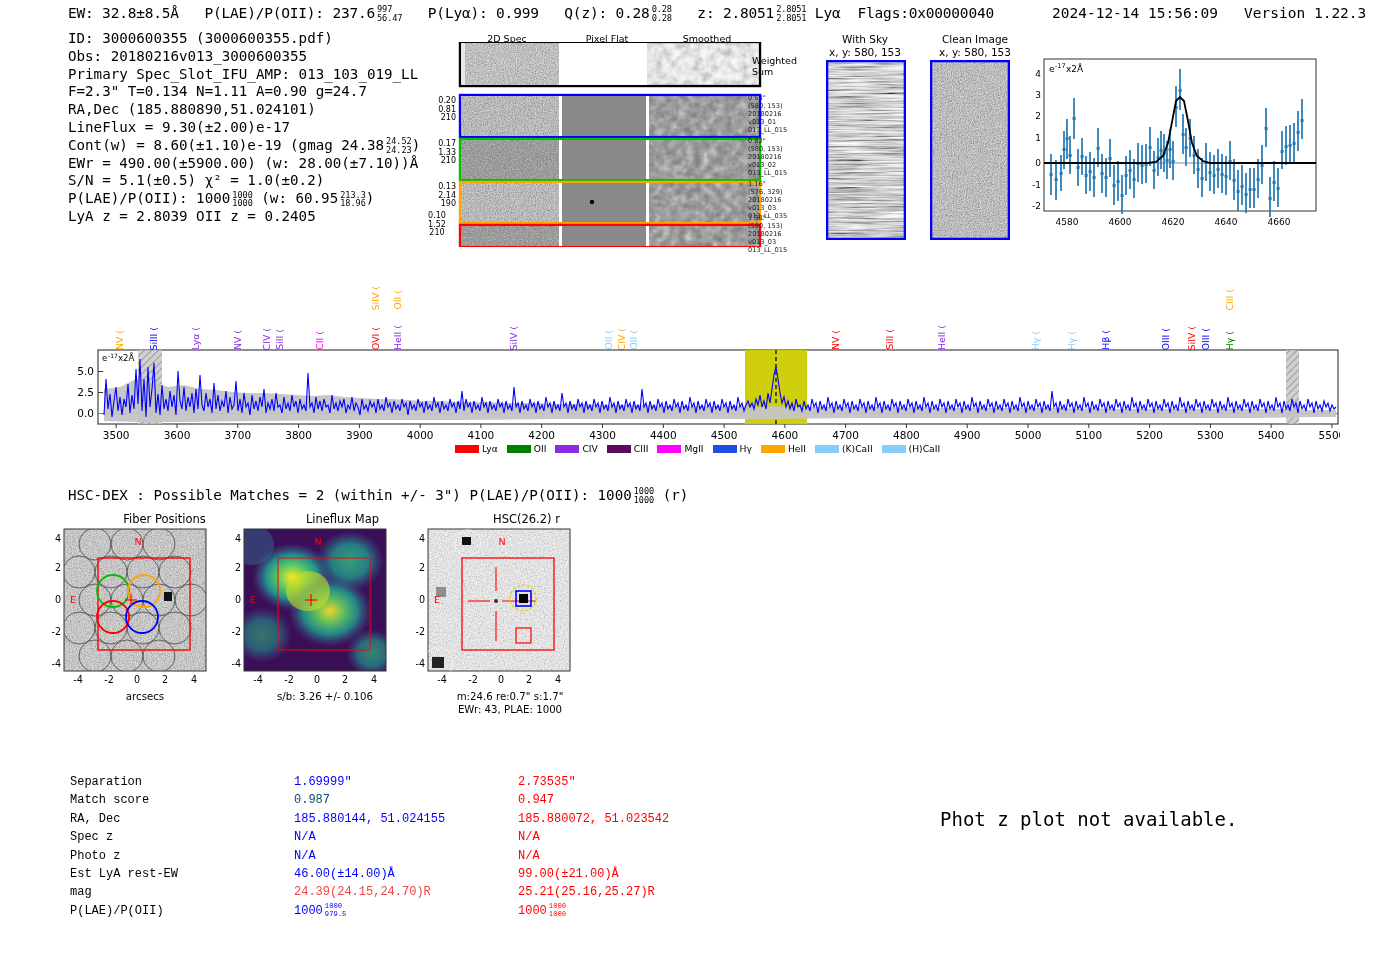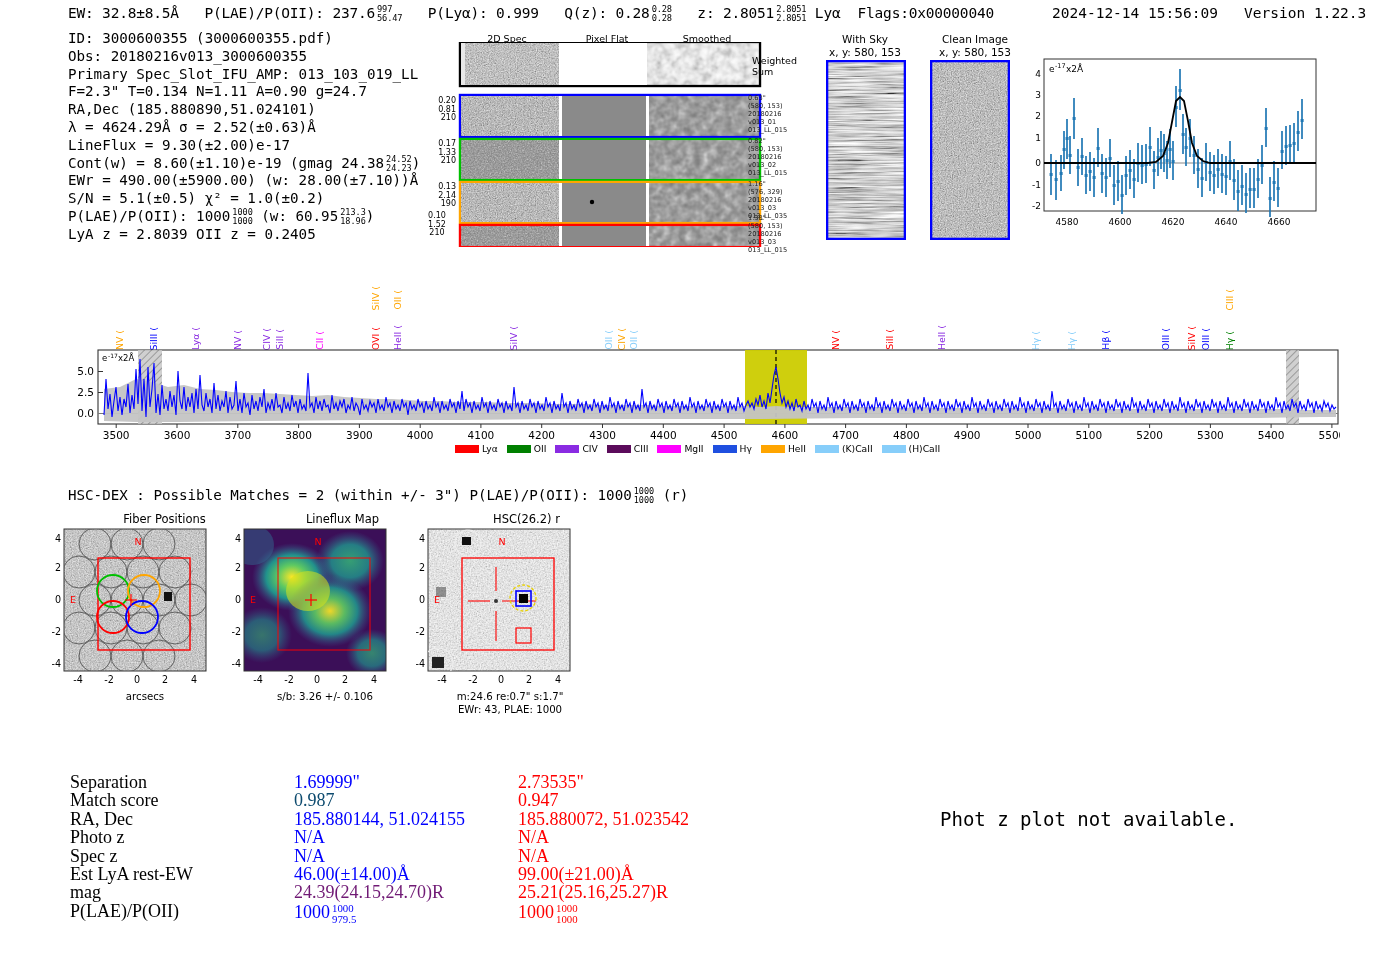--- a/index.html
+++ b/index.html
@@ -40,21 +40,21 @@
   #legend .sw{width:24px;height:8px;display:inline-block;margin-right:3px;vertical-align:-1px;}
   #legend .item{white-space:nowrap;}
 
   
   #hsc-head{top:487px;left:68px;font-size:14.2px;white-space:nowrap;}
   .pnl-title{position:absolute;font-family:"DejaVu Sans",sans-serif;font-size:11.5px;text-align:center;}
   .cap{position:absolute;font-family:"DejaVu Sans",sans-serif;font-size:10.2px;text-align:center;line-height:13px;}
 
   
   #match-table{top:772px;left:68px;font-size:13.6px;line-height:16.4px;}
-  #match-table td{font-family:Liberation Serif, serif;font-size:18px;
+  #match-table td{font-family:Liberation Mono, monospace;font-size:12px;
                   line-height:16.4px;padding:0;vertical-align:top;white-space:nowrap;}
   #photz-msg{top:808px;left:940px;font-size:19px;white-space:nowrap;}
 
   svg{display:block;}
 </style>
 </head>
 <body>
 
 <div class="abs mono" id="hdr-line">
   <span>EW: 32.8±8.5Å</span>&nbsp;&nbsp;
@@ -72,21 +72,20 @@
   <span>2024-12-14 15:56:09</span>&nbsp;&nbsp;
   <span>Version 1.22.3</span>
 </div>
 
 <div class="abs mono" id="info-block">
   <div>ID: 3000600355 (3000600355.pdf)</div>
   <div>Obs: 20180216v013_3000600355</div>
   <div>Primary Spec_Slot_IFU_AMP: 013_103_019_LL</div>
   <div>F=2.3"  T=0.134  N=1.11  A=0.90  g=24.7</div>
   <div>RA,Dec (185.880890,51.024101)</div>
-  <div>λ = 4624.29Å  σ = 2.52(±0.63)Å</div>
   <div>LineFlux = 9.30(±2.00)e-17</div>
   <div><span>Cont(w) = 8.60(±1.10)e-19  (gmag 24.38</span><span class="frac"><span>24.52</span><br><span>24.23</span></span>)</div>
   <div>EWr = 490.00(±5900.00)  (w: 28.00(±7.10))Å</div>
   <div>S/N = 5.1(±0.5)   χ² = 1.0(±0.2)</div>
   <div><span>P(LAE)/P(OII): 1000</span><span class="frac"><span>1000</span><br><span>1000</span></span>&nbsp;<span>(w: 60.95</span><span class="frac"><span>213.3</span><br><span>18.96</span></span><span>)</span></div>
   <div>LyA z = 2.8039  OII z = 0.2405</div>
 </div>
 
 <div class="abs" id="strips">
   <div class="strip-hdr" style="left:-1px;top:0;width:100px;">2D Spec</div>
@@ -789,37 +788,37 @@
         <td style="width: 222px;">Match score</td>
         <td style="color: #0c4a6e; width: 222px;">0.987</td>
         <td style="color: rgb(255, 0, 0); width: auto;">0.947</td>
       </tr>
       <tr>
         <td style="width: 222px;">RA, Dec</td>
         <td style="color: rgb(0, 0, 255); width: 222px;">185.880144, 51.024155</td>
         <td style="color: rgb(255, 0, 0); width: auto;">185.880072, 51.023542</td>
       </tr>
       <tr>
-        <td style="width: 222px;">Photo z</td>
+        <td style="width: 222px;">Spec z</td>
         <td style="color: rgb(0, 0, 255); width: 222px;">N/A</td>
         <td style="color: rgb(255, 0, 0); width: auto;">N/A</td>
       </tr>
       <tr>
-        <td style="width: 222px;">Spec z</td>
+        <td style="width: 222px;">Photo z</td>
         <td style="color: rgb(0, 0, 255); width: 222px;">N/A</td>
         <td style="color: rgb(255, 0, 0); width: auto;">N/A</td>
       </tr>
       <tr>
         <td style="width: 222px;">Est LyA rest-EW</td>
         <td style="color: rgb(0, 0, 255); width: 222px;">46.00(±14.00)Å</td>
         <td style="color: rgb(255, 0, 0); width: auto;">99.00(±21.00)Å</td>
       </tr>
       <tr>
         <td style="width: 222px;">mag</td>
-        <td style="color: #701a75; width: 222px;">24.39(24.15,24.70)R</td>
+        <td style="color: #ef4444; width: 222px;">24.39(24.15,24.70)R</td>
         <td style="color: rgb(255, 0, 0); width: auto;">25.21(25.16,25.27)R</td>
       </tr>
       <tr>
         <td style="width: 222px;">P(LAE)/P(OII)</td>
         <td style="color: rgb(0, 0, 255); width: 222px;"><span>1000</span><span class="frac"><span>1000</span><br><span>979.5</span></span></td>
         <td style="color: rgb(255, 0, 0); width: auto;"><span>1000</span><span class="frac"><span>1000</span><br><span>1000</span></span></td>
       </tr>
     </tbody>
 </table>
 

